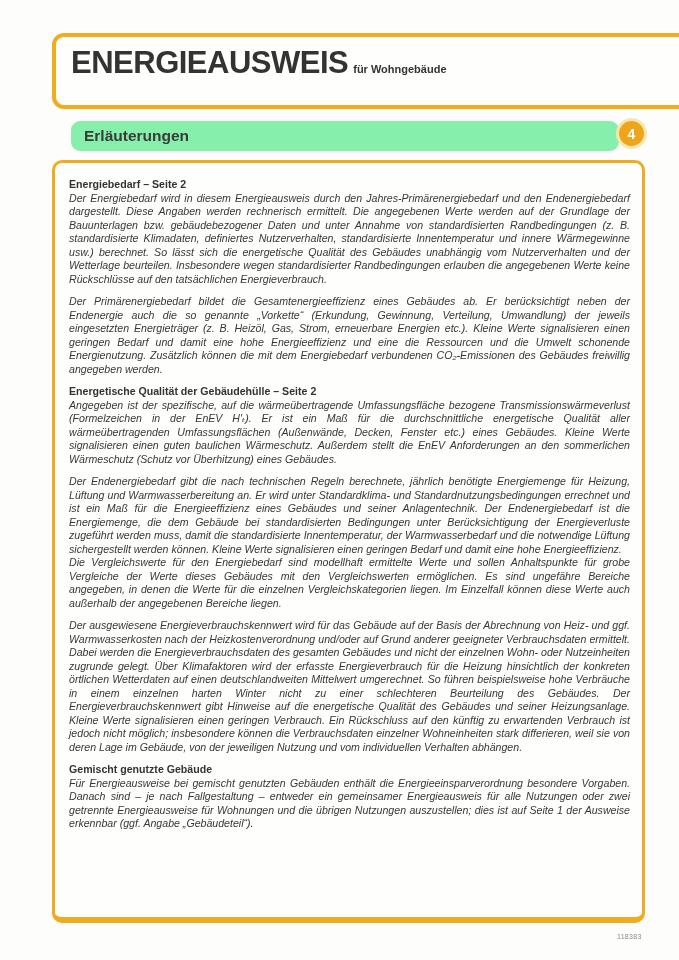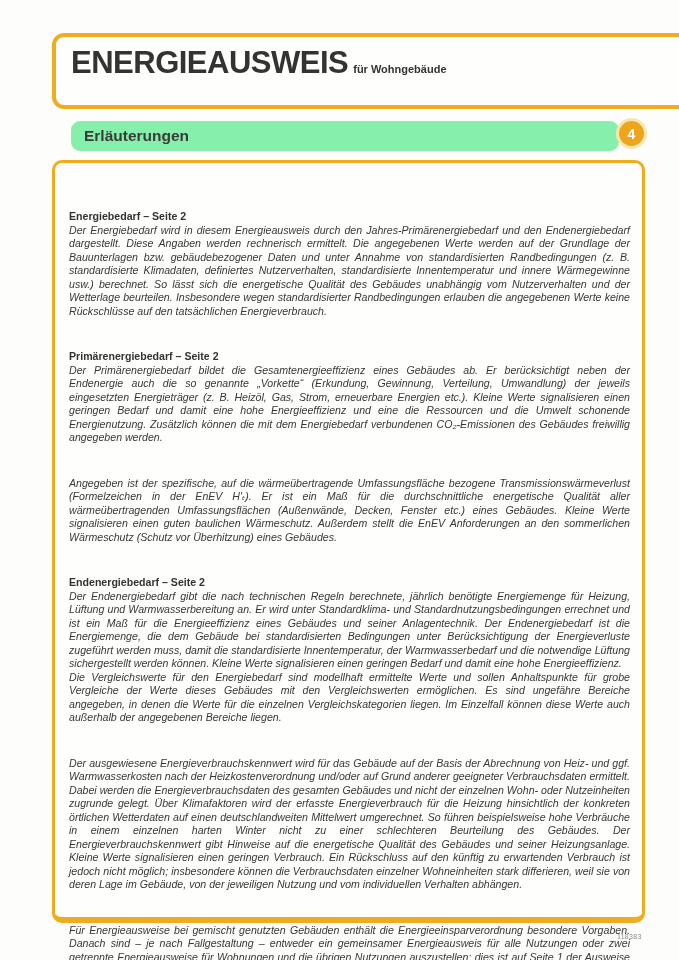--- a/index.html
+++ b/index.html
@@ -79,21 +79,21 @@
   .content-box {
     position: absolute;
     left: 52px; top: 160px;
     width: 593px; height: 763px;
     border: 3px solid #f0ac1e;
     border-bottom-width: 6px;
     border-radius: 10px;
     background: #fefefc;
     padding: 15px 12px 0 14px;
   }
-  .doc-section { margin-bottom: 9px; margin-top: 32px; }
+  .doc-section { margin-bottom: 9px; }
   .doc-section h3 {
     font-size: 10.6px;
     font-weight: bold;
     line-height: 13.5px;
     color: #333332;
   }
   .doc-section p {
     font-size: 10.6px;
     line-height: 13.5px;
     text-align: justify;
@@ -130,39 +130,39 @@
   <div class="page-badge">4</div>
 
   <div class="content-box">
 
     <div class="doc-section">
       <h3>Energiebedarf – Seite 2</h3>
       <p>Der Energiebedarf wird in diesem Energieausweis durch den Jahres-Primärenergiebedarf und den Endenergiebedarf dargestellt. Diese Angaben werden rechnerisch ermittelt. Die angegebenen Werte werden auf der Grundlage der Bauunterlagen bzw. gebäudebezogener Daten und unter Annahme von standardisierten Randbedingungen (z. B. standardisierte Klimadaten, definiertes Nutzerverhalten, standardisierte Innentemperatur und innere Wärmegewinne usw.) berechnet. So lässt sich die energetische Qualität des Gebäudes unabhängig vom Nutzerverhalten und der Wetterlage beurteilen. Insbesondere wegen standardisierter Randbedingungen erlauben die angegebenen Werte keine Rückschlüsse auf den tatsächlichen Energieverbrauch.</p>
     </div>
 
     <div class="doc-section">
-      <h3>Primärenergiebedarf – Seite 2</h3>
       <p>Der Primärenergiebedarf bildet die Gesamtenergieeffizienz eines Gebäudes ab. Er berücksichtigt neben der Endenergie auch die so genannte „Vorkette“ (Erkundung, Gewinnung, Verteilung, Umwandlung) der jeweils eingesetzten Energieträger (z. B. Heizöl, Gas, Strom, erneuerbare Energien etc.). Kleine Werte signalisieren einen geringen Bedarf und damit eine hohe Energieeffizienz und eine die Ressourcen und die Umwelt schonende Energienutzung. Zusätzlich können die mit dem Energiebedarf verbundenen CO₂-Emissionen des Gebäudes freiwillig angegeben werden.</p>
     </div>
 
     <div class="doc-section">
+      <h3>Energetische Qualität der Gebäudehülle – Seite 2</h3>
       <p>Angegeben ist der spezifische, auf die wärmeübertragende Umfassungsfläche bezogene Transmissionswärmeverlust (Formelzeichen in der EnEV H'ₜ). Er ist ein Maß für die durchschnittliche energetische Qualität aller wärmeübertragenden Umfassungsflächen (Außenwände, Decken, Fenster etc.) eines Gebäudes. Kleine Werte signalisieren einen guten baulichen Wärmeschutz. Außerdem stellt die EnEV Anforderungen an den sommerlichen Wärmeschutz (Schutz vor Überhitzung) eines Gebäudes.</p>
     </div>
 
     <div class="doc-section">
-      <h3>Endenergiebedarf – Seite 2</h3>
       <p>Der Endenergiebedarf gibt die nach technischen Regeln berechnete, jährlich benötigte Energiemenge für Heizung, Lüftung und Warmwasserbereitung an. Er wird unter Standardklima- und Standardnutzungsbedingungen errechnet und ist ein Maß für die Energieeffizienz eines Gebäudes und seiner Anlagentechnik. Der Endenergiebedarf ist die Energiemenge, die dem Gebäude bei standardisierten Bedingungen unter Berücksichtigung der Energieverluste zugeführt werden muss, damit die standardisierte Innentemperatur, der Warmwasserbedarf und die notwendige Lüftung sichergestellt werden können. Kleine Werte signalisieren einen geringen Bedarf und damit eine hohe Energieeffizienz.</p>
       <p>Die Vergleichswerte für den Energiebedarf sind modellhaft ermittelte Werte und sollen Anhaltspunkte für grobe Vergleiche der Werte dieses Gebäudes mit den Vergleichswerten ermöglichen. Es sind ungefähre Bereiche angegeben, in denen die Werte für die einzelnen Vergleichskategorien liegen. Im Einzelfall können diese Werte auch außerhalb der angegebenen Bereiche liegen.</p>
     </div>
 
     <div class="doc-section">
       <p>Der ausgewiesene Energieverbrauchskennwert wird für das Gebäude auf der Basis der Abrechnung von Heiz- und ggf. Warmwasserkosten nach der Heizkostenverordnung und/oder auf Grund anderer geeigneter Verbrauchsdaten ermittelt. Dabei werden die Energieverbrauchsdaten des gesamten Gebäudes und nicht der einzelnen Wohn- oder Nutzeinheiten zugrunde gelegt. Über Klimafaktoren wird der erfasste Energieverbrauch für die Heizung hinsichtlich der konkreten örtlichen Wetterdaten auf einen deutschlandweiten Mittelwert umgerechnet. So führen beispielsweise hohe Verbräuche in einem einzelnen harten Winter nicht zu einer schlechteren Beurteilung des Gebäudes. Der Energieverbrauchskennwert gibt Hinweise auf die energetische Qualität des Gebäudes und seiner Heizungsanlage. Kleine Werte signalisieren einen geringen Verbrauch. Ein Rückschluss auf den künftig zu erwartenden Verbrauch ist jedoch nicht möglich; insbesondere können die Verbrauchsdaten einzelner Wohneinheiten stark differieren, weil sie von deren Lage im Gebäude, von der jeweiligen Nutzung und vom individuellen Verhalten abhängen.</p>
     </div>
 
     <div class="doc-section">
+      <h3>Gemischt genutzte Gebäude</h3>
       <p>Für Energieausweise bei gemischt genutzten Gebäuden enthält die Energieeinsparverordnung besondere Vorgaben. Danach sind – je nach Fallgestaltung – entweder ein gemeinsamer Energieausweis für alle Nutzungen oder zwei getrennte Energieausweise für Wohnungen und die übrigen Nutzungen auszustellen; dies ist auf Seite 1 der Ausweise erkennbar (ggf. Angabe „Gebäudeteil“).</p>
     </div>
 
   </div>
 
   <div class="print-number">118383</div>
 
 </div>
 
 </body></html>

